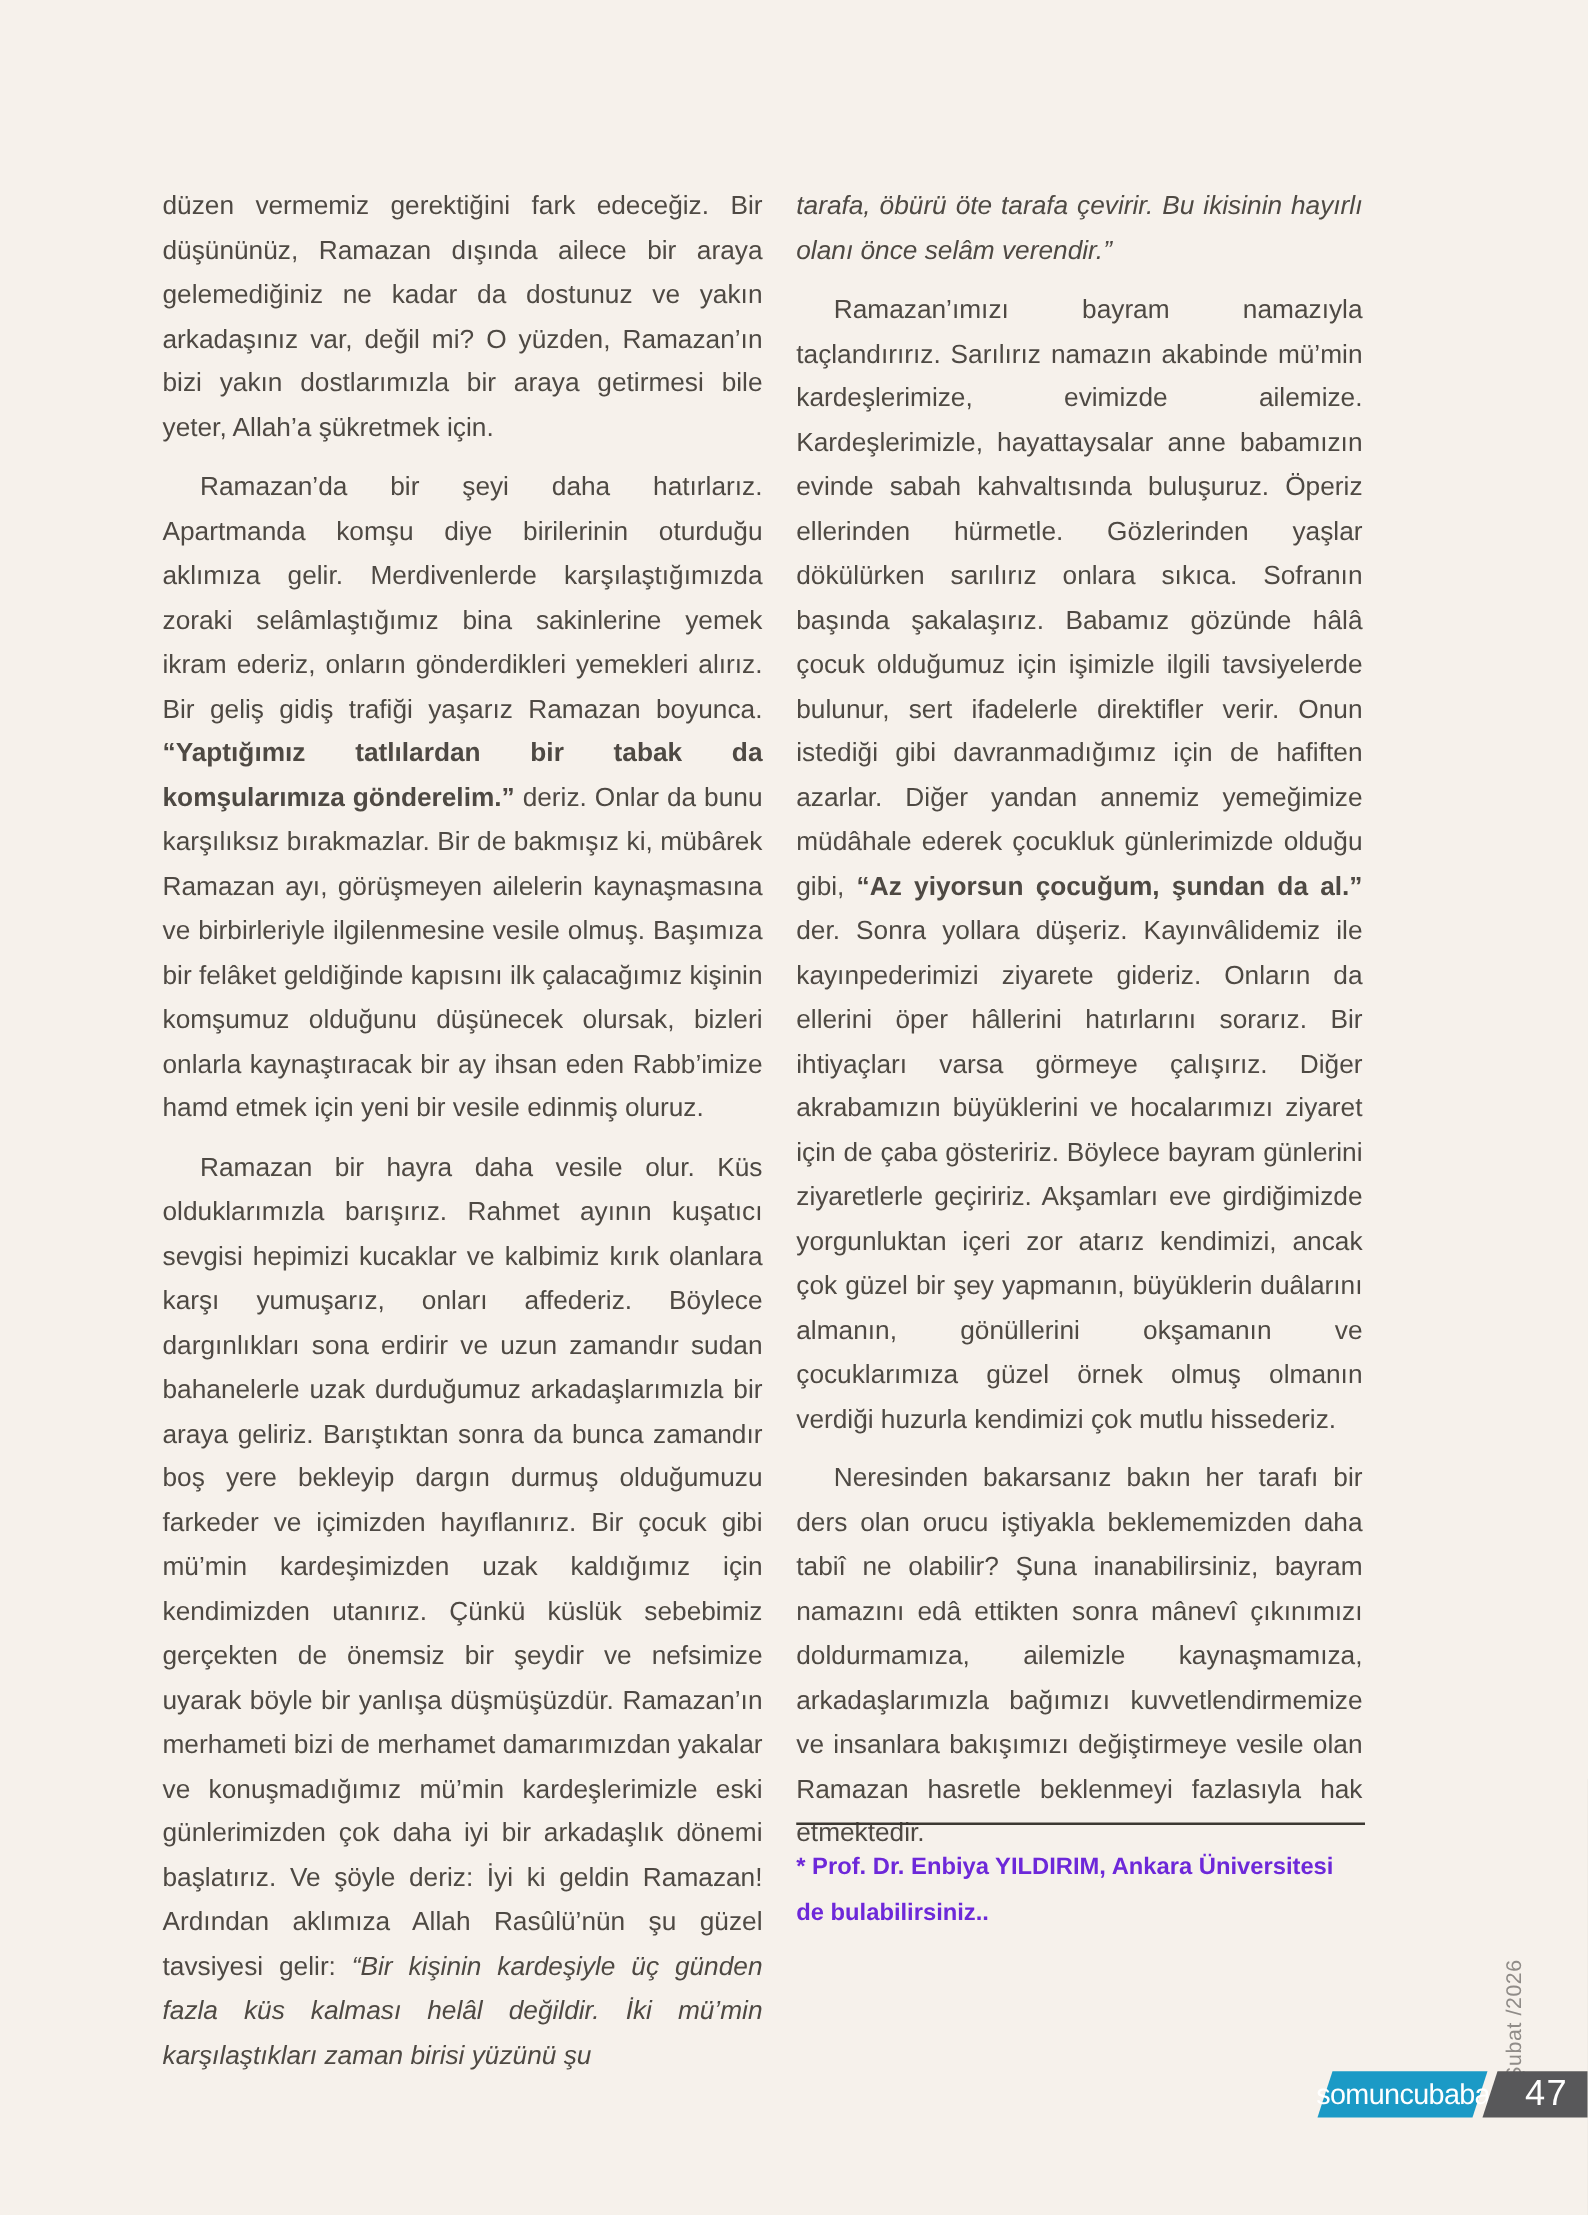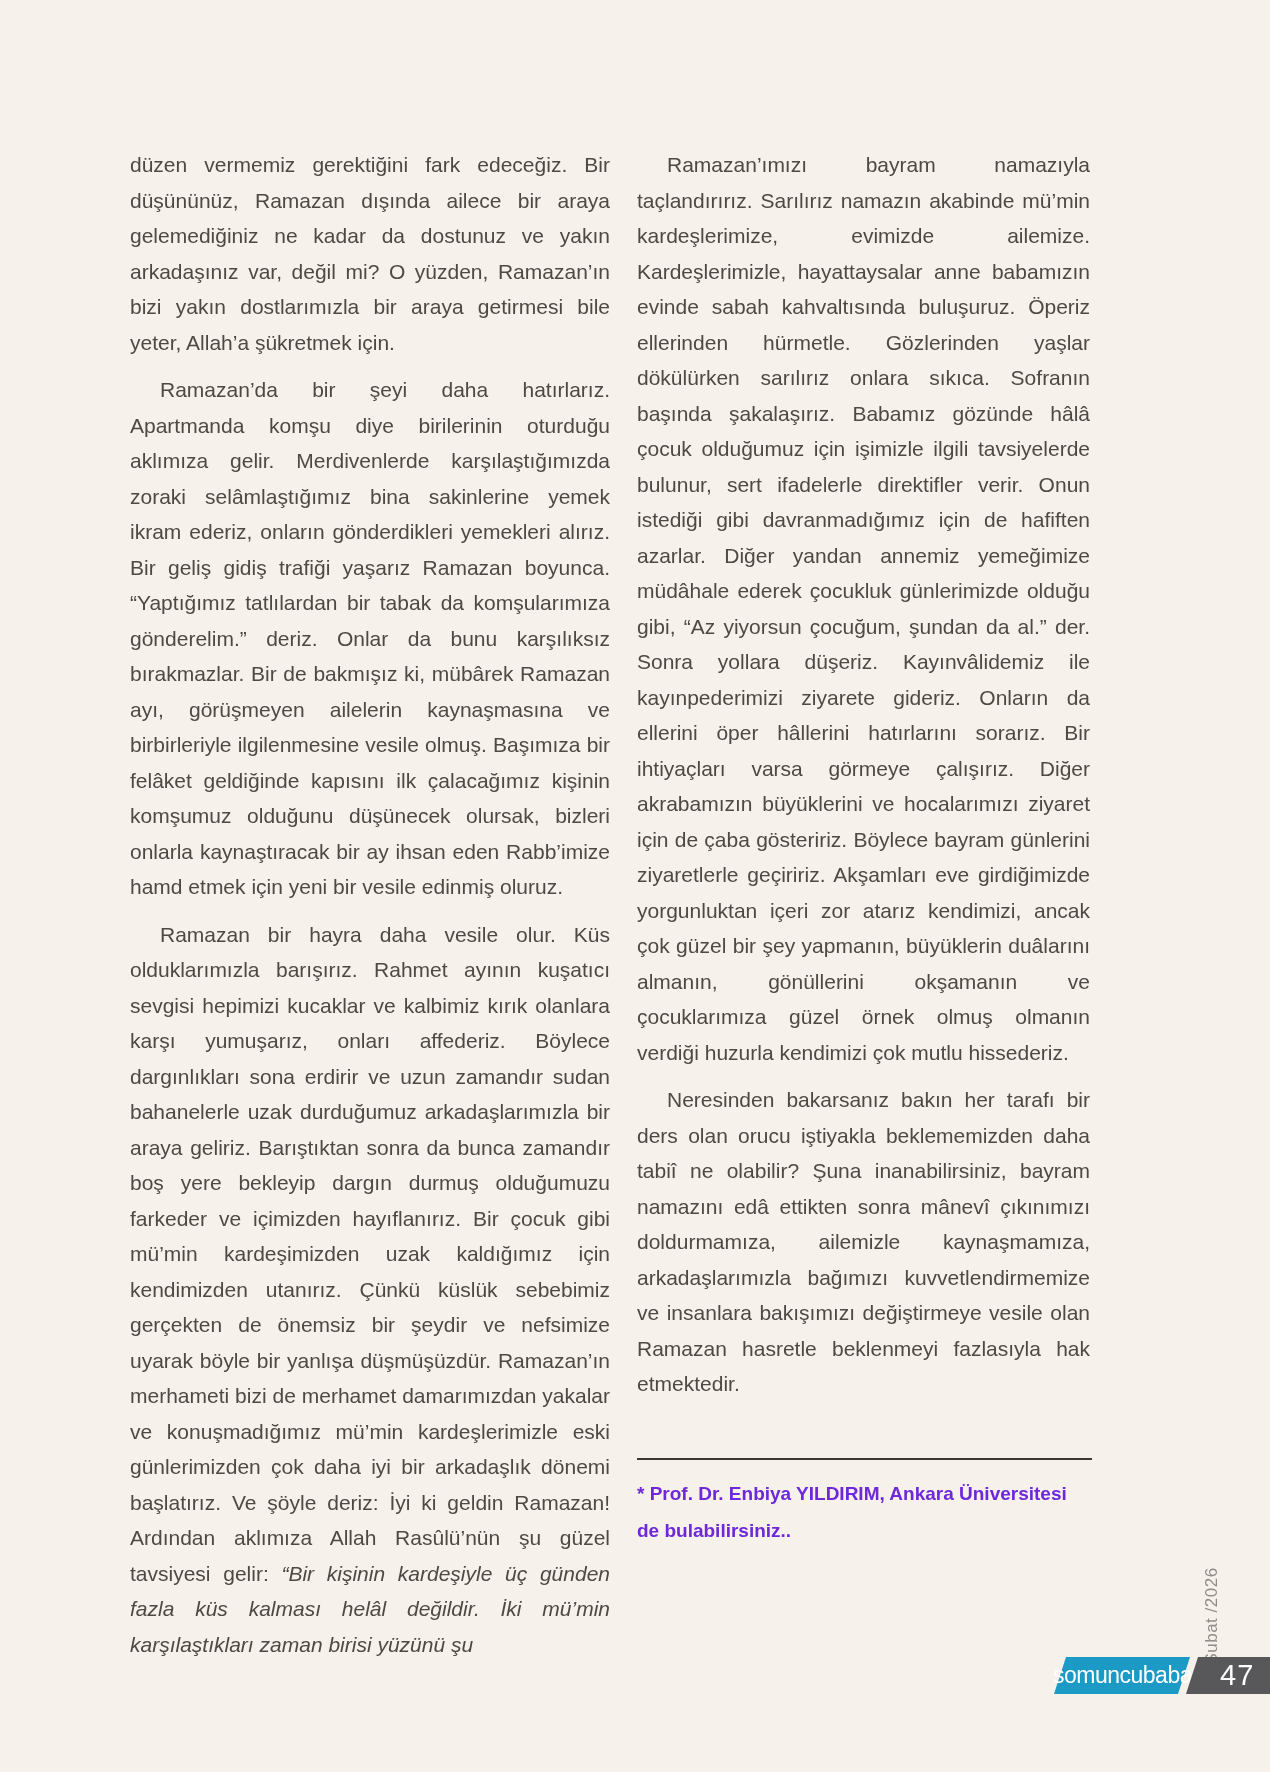--- a/index.html
+++ b/index.html
@@ -16,21 +16,21 @@
     font-size:21px;line-height:35.5px;
     font-weight:300;
     color:#4e4943;
     text-align:justify;
   }
   .col-left{left:130px;width:480px;}
   .col-right{left:637px;width:453px;}
   .col p{margin:0 0 12px 0;}
   .col p.indent{text-indent:30px;}
   .seg-italic{font-style:italic;}
-  .seg-bold{font-weight:400;}
+  .seg-bold{font-weight:700;}
 
   .footnote{
     position:absolute;left:637px;top:1458px;width:455px;
   }
   .footnote-heading{
     font-style:italic;font-weight:700;font-size:22px;color:#3c3832;
     margin:0 0 6px 2px;
   }
   .footnote-rule{height:2px;background:#3c3832;margin-bottom:20px;}
   .footnote-line{
@@ -73,20 +73,21 @@
 
 <div class="page">
 
   <div class="col col-left">
       <p><span>düzen vermemiz gerektiğini fark edeceğiz. Bir düşününüz, Ramazan dışında ailece bir araya gelemediğiniz ne kadar da dostunuz ve yakın arkadaşınız var, değil mi? O yüzden, Ramazan’ın bizi yakın dostlarımızla bir araya getirmesi bile yeter, Allah’a şükretmek için.</span></p>
       <p class="indent"><span>Ramazan’da bir şeyi daha hatırlarız. Apartmanda komşu diye birilerinin oturduğu aklımıza gelir. Merdivenlerde karşılaştığımızda zoraki selâmlaştığımız bina sakinlerine yemek ikram ederiz, onların gönderdikleri yemekleri alırız. Bir geliş gidiş trafiği yaşarız Ramazan boyunca. </span><span class="seg-bold">“Yaptığımız tatlılardan bir tabak da komşularımıza gönderelim.”</span><span> deriz. Onlar da bunu karşılıksız bırakmazlar. Bir de bakmışız ki, mübârek Ramazan ayı, görüşmeyen ailelerin kaynaşmasına ve birbirleriyle ilgilenmesine vesile olmuş. Başımıza bir felâket geldiğinde kapısını ilk çalacağımız kişinin komşumuz olduğunu düşünecek olursak, bizleri onlarla kaynaştıracak bir ay ihsan eden Rabb’imize hamd etmek için yeni bir vesile edinmiş oluruz.</span></p>
       <p class="indent"><span>Ramazan bir hayra daha vesile olur. Küs olduklarımızla barışırız. Rahmet ayının kuşatıcı sevgisi hepimizi kucaklar ve kalbimiz kırık olanlara karşı yumuşarız, onları affederiz. Böylece dargınlıkları sona erdirir ve uzun zamandır sudan bahanelerle uzak durduğumuz arkadaşlarımızla bir araya geliriz. Barıştıktan sonra da bunca zamandır boş yere bekleyip dargın durmuş olduğumuzu farkeder ve içimizden hayıflanırız. Bir çocuk gibi mü’min kardeşimizden uzak kaldığımız için kendimizden utanırız. Çünkü küslük sebebimiz gerçekten de önemsiz bir şeydir ve nefsimize uyarak böyle bir yanlışa düşmüşüzdür. Ramazan’ın merhameti bizi de merhamet damarımızdan yakalar ve konuşmadığımız mü’min kardeşlerimizle eski günlerimizden çok daha iyi bir arkadaşlık dönemi başlatırız. Ve şöyle deriz: İyi ki geldin Ramazan! Ardından aklımıza Allah Rasûlü’nün şu güzel tavsiyesi gelir: </span><span class="seg-italic">“Bir kişinin kardeşiyle üç günden fazla küs kalması helâl değildir. İki mü’min karşılaştıkları zaman birisi yüzünü şu</span></p>
     </div>
 
   <div class="col col-right">
+      <p><span class="seg-italic">tarafa, öbürü öte tarafa çevirir. Bu ikisinin hayırlı olanı önce selâm verendir.”</span></p>
       <p class="indent"><span>Ramazan’ımızı bayram namazıyla taçlandırırız. Sarılırız namazın akabinde mü’min kardeşlerimize, evimizde ailemize. Kardeşlerimizle, hayattaysalar anne babamızın evinde sabah kahvaltısında buluşuruz. Öperiz ellerinden hürmetle. Gözlerinden yaşlar dökülürken sarılırız onlara sıkıca. Sofranın başında şakalaşırız. Babamız gözünde hâlâ çocuk olduğumuz için işimizle ilgili tavsiyelerde bulunur, sert ifadelerle direktifler verir. Onun istediği gibi davranmadığımız için de hafiften azarlar. Diğer yandan annemiz yemeğimize müdâhale ederek çocukluk günlerimizde olduğu gibi, </span><span class="seg-bold">“Az yiyorsun çocuğum, şundan da al.”</span><span> der.  Sonra yollara düşeriz. Kayınvâlidemiz ile kayınpederimizi ziyarete gideriz. Onların da ellerini öper hâllerini hatırlarını sorarız. Bir ihtiyaçları varsa görmeye çalışırız. Diğer akrabamızın büyüklerini ve hocalarımızı ziyaret için de çaba gösteririz. Böylece bayram günlerini ziyaretlerle geçiririz. Akşamları eve girdiğimizde yorgunluktan içeri zor atarız kendimizi, ancak çok güzel bir şey yapmanın, büyüklerin duâlarını almanın, gönüllerini okşamanın ve çocuklarımıza güzel örnek olmuş olmanın verdiği huzurla kendimizi çok mutlu hissederiz.</span></p>
       <p class="indent"><span>Neresinden bakarsanız bakın her tarafı bir ders olan orucu iştiyakla beklememizden daha tabiî ne olabilir? Şuna inanabilirsiniz, bayram namazını edâ ettikten sonra mânevî çıkınımızı doldurmamıza, ailemizle kaynaşmamıza, arkadaşlarımızla bağımızı kuvvetlendirmemize ve insanlara bakışımızı değiştirmeye vesile olan Ramazan hasretle beklenmeyi fazlasıyla hak etmektedir.</span></p>
     </div>
 
   <div class="footnote">
     <div class="footnote-rule"></div>
     <div class="footnote-line author">* Prof. Dr. Enbiya YILDIRIM, Ankara Üniversitesi</div>
     <div class="footnote-line">de bulabilirsiniz..</div>
   </div>
 

